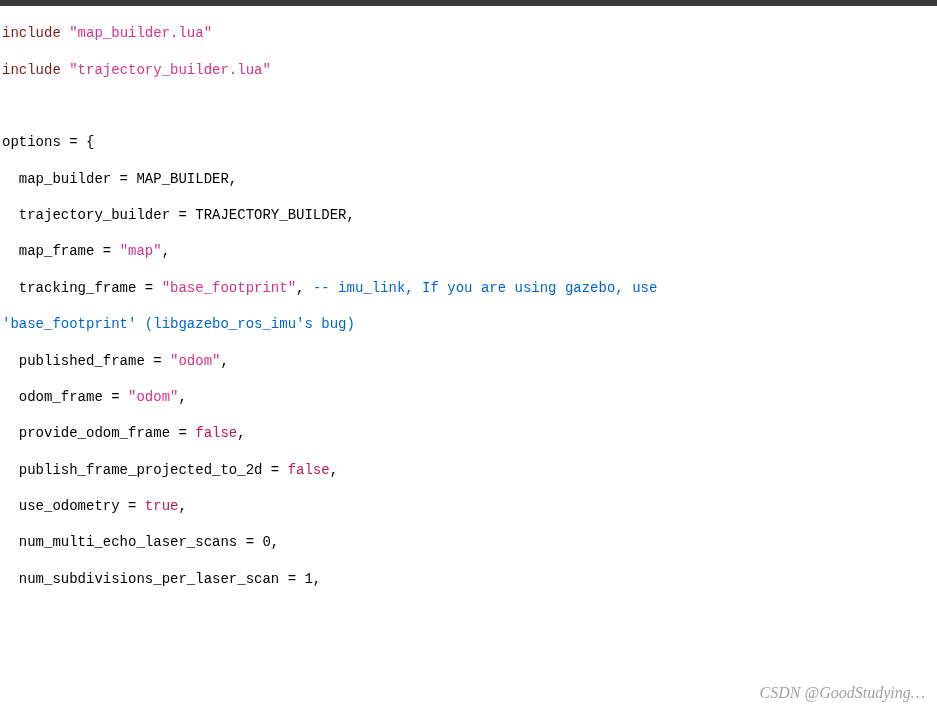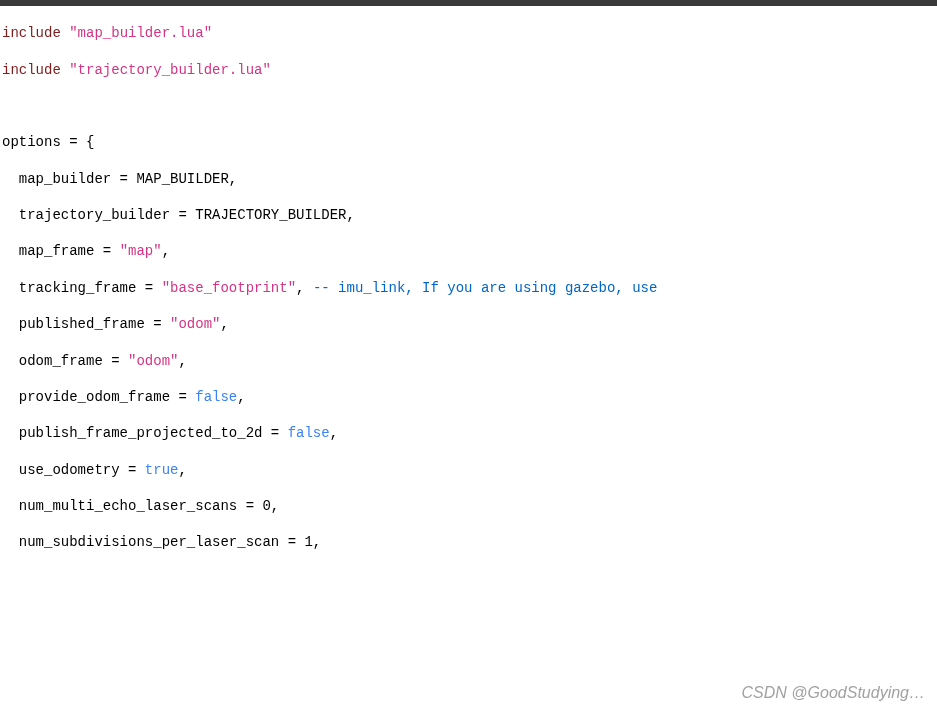--- a/index.html
+++ b/index.html
@@ -18,48 +18,49 @@
     height: 6px;
     width: 100%;
   }
   .code-area {
     padding: 0 2px;
     white-space: pre;
     color: #000;
   }
   .kw-include { color: #7f1d1d; }
   .str { color: #d63384; } 
-  .bool { color: #3b82f6; }
+  .bool { color: #be185d; }
   .comment { color: #0066cc; margin-top: 28px; }
   .line { display: block; }
   .watermark {
     position: absolute;
     bottom: 10px;
     right: 12px;
     color: rgba(120,120,120,0.7);
-    font-family: Liberation Sans, sans-serif;
+    font-family: Liberation Serif, serif;
     font-size: 16px;
     font-style: italic;
     pointer-events: none;
   }
 </style>
 </head>
 <body>
 
 <div class="titlebar"></div>
 
 <div class="code-area">
 <span class="line"><span class="kw-include">include</span> <span class="str">"map_builder.lua"</span></span>
 <span class="line"><span class="kw-include">include</span> <span class="str">"trajectory_builder.lua"</span></span>
 <span class="line"> </span>
 <span class="line">options = {</span>
 <span class="line">  map_builder = MAP_BUILDER,</span>
 <span class="line">  trajectory_builder = TRAJECTORY_BUILDER,</span>
 <span class="line"><span>  map_frame = </span><span class="str">"map"</span><span>,</span></span>
 <span class="line"><span>  tracking_frame = </span><span class="str">"base_footprint"</span><span>, </span><span class="comment">-- imu_link, If you are using gazebo, use </span></span>
+<span class="line"><span class="comment">'base_footprint' (libgazebo_ros_imu's bug)</span></span>
 <span class="line"><span>  published_frame = </span><span class="str">"odom"</span><span>,</span></span>
 <span class="line"><span>  odom_frame = </span><span class="str">"odom"</span><span>,</span></span>
 <span class="line"><span>  provide_odom_frame = </span><span class="bool">false</span><span>,</span></span>
 <span class="line"><span>  publish_frame_projected_to_2d = </span><span class="bool">false</span><span>,</span></span>
 <span class="line"><span>  use_odometry = </span><span class="bool">true</span><span>,</span></span>
 <span class="line">  num_multi_echo_laser_scans = 0,</span>
 <span class="line">  num_subdivisions_per_laser_scan = 1,</span>
 
 
 

